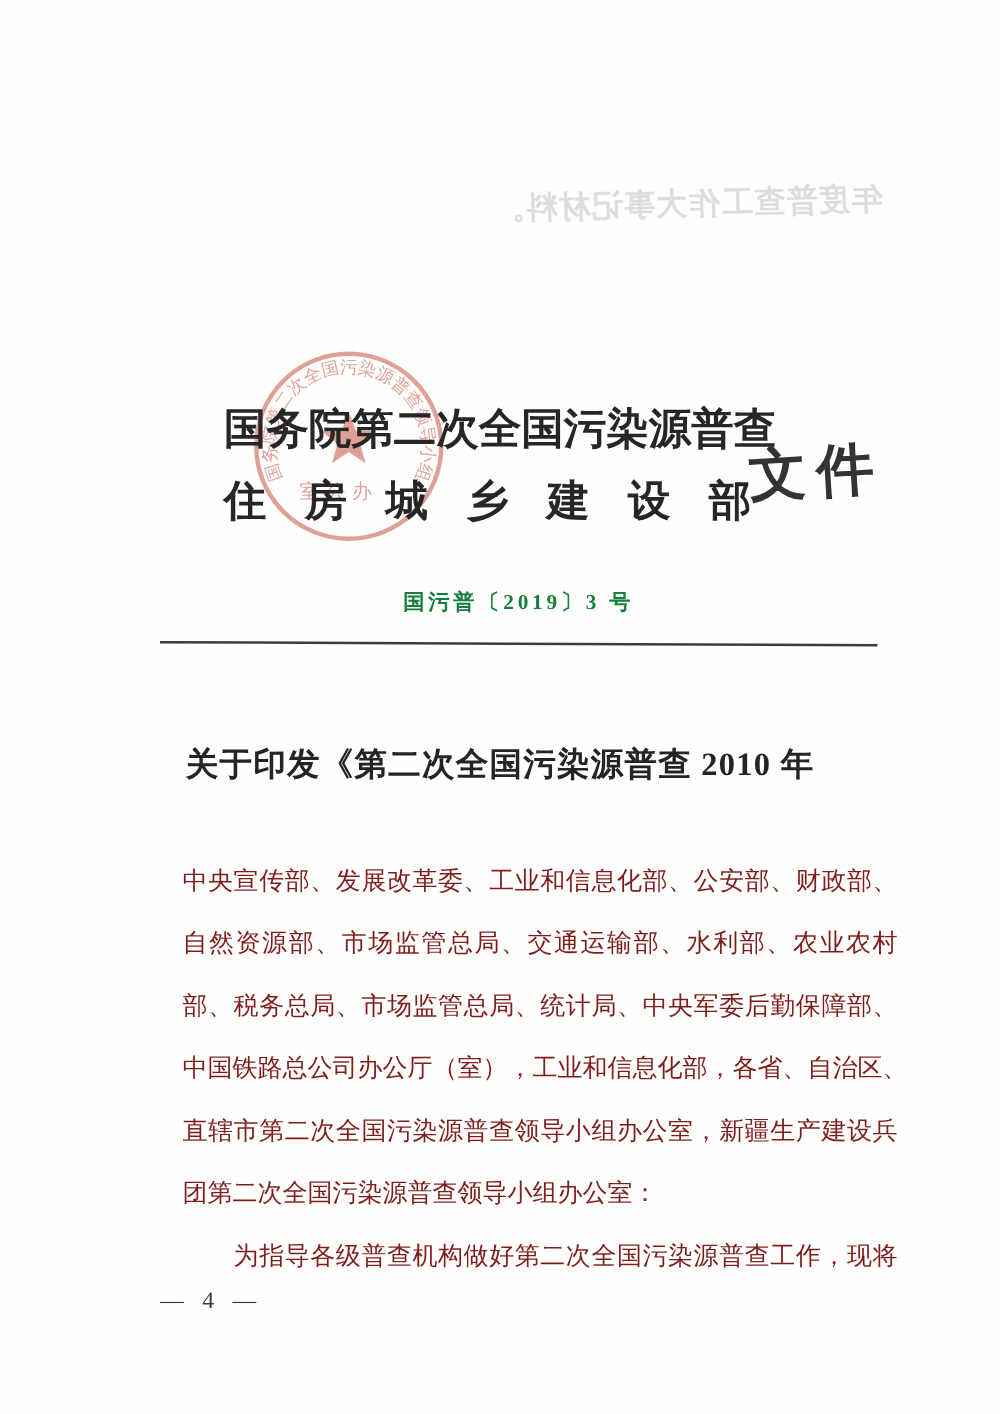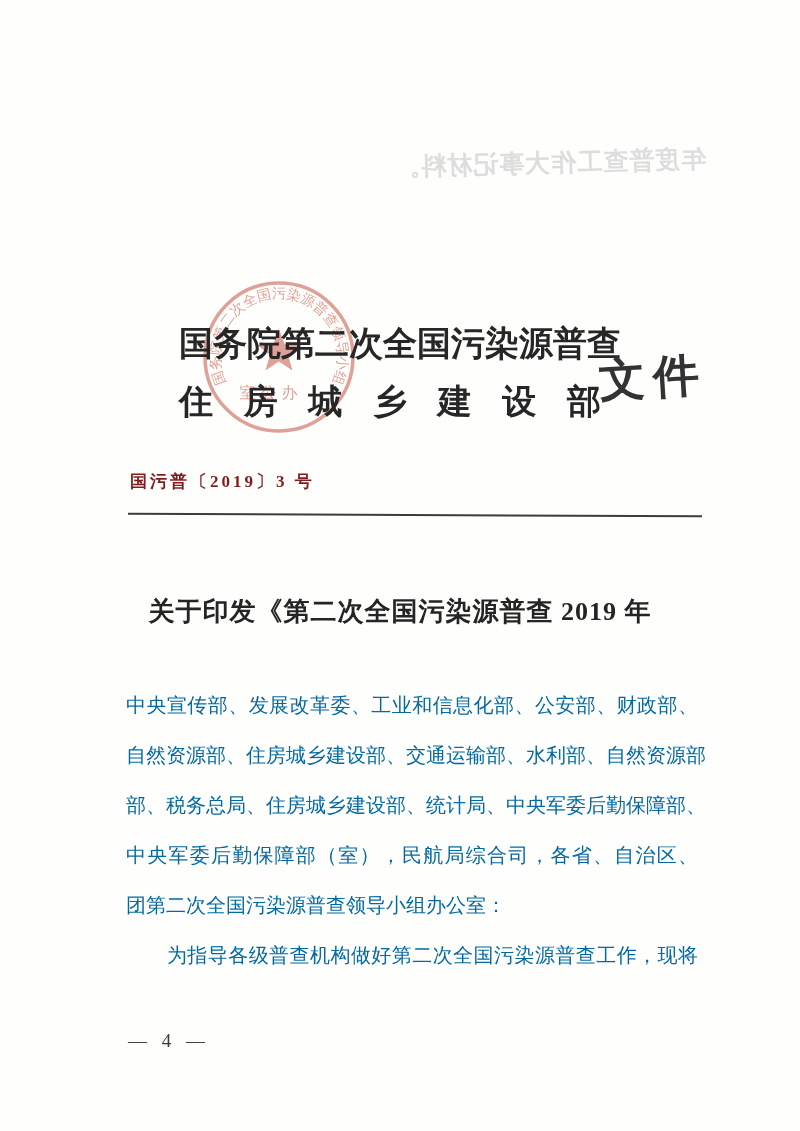--- a/index.html
+++ b/index.html
@@ -58,45 +58,46 @@
     position: absolute; left: 599px; top: 347px;
     z-index: 2;
     font-size: 46px; font-weight: 700;
     letter-spacing: 8px; white-space: nowrap;
     color: #333;
     transform: rotate(-3.5deg);
   }
 
   .docnum {
     position: absolute; left: 130px; top: 470px; width: 570px;
+    text-align: center;
     font-size: 17px; font-weight: 700;
     letter-spacing: 3px;
-    color: #7f1d1d;
+    color: #15803d;
   }
 
   .rule {
     position: absolute; left: 128px; top: 514px; width: 574px; height: 2px;
     background: #3c3c3c;
     transform: rotate(0.25deg);
   }
 
   .title {
     position: absolute; left: 115px; top: 588px; width: 570px;
     text-align: center;
     font-size: 26px; font-weight: 700;
     line-height: 47px;
     letter-spacing: 1px;
     color: #242424;
   }
 
   .bodytext {
-    position: absolute; left: 126px; top: 680px; width: 572px;
+    position: absolute; left: 146px; top: 680px; width: 572px;
     font-size: 20px;
     line-height: 50px;
-    color: #0369a1;
+    color: #7f1d1d;
   }
   .bodytext .bl {
     text-align: justify;
     text-align-last: justify;
     white-space: nowrap;
   }
   .bodytext .bl.open-end {
     text-align: center;
     text-align-last: left;
   }
@@ -131,27 +132,28 @@
     <div class="lh-line l2">住房城乡建设部</div>
   </div>
 
   <div class="doctype">文件</div>
 
   <div class="docnum">国污普〔2019〕3 号</div>
 
   <div class="rule"></div>
 
   <div class="title">
-    <div>关于印发《第二次全国污染源普查 2019 年</div>
+    <div>关于印发《第二次全国污染源普查 2010 年</div>
   </div>
 
   <div class="bodytext">
     <div class="bl">中央宣传部、发展改革委、工业和信息化部、公安部、财政部、</div>
-    <div class="bl">自然资源部、住房城乡建设部、交通运输部、水利部、自然资源部</div>
-    <div class="bl">部、税务总局、住房城乡建设部、统计局、中央军委后勤保障部、</div>
-    <div class="bl">中央军委后勤保障部（室），民航局综合司，各省、自治区、</div>
+    <div class="bl">自然资源部、市场监管总局、交通运输部、水利部、农业农村</div>
+    <div class="bl">部、税务总局、市场监管总局、统计局、中央军委后勤保障部、</div>
+    <div class="bl">中国铁路总公司办公厅（室），工业和信息化部，各省、自治区、</div>
+    <div class="bl">直辖市第二次全国污染源普查领导小组办公室，新疆生产建设兵</div>
     <div class="bl open-end">团第二次全国污染源普查领导小组办公室：</div>
     <div class="bl">　　为指导各级普查机构做好第二次全国污染源普查工作，现将</div>
   </div>
 
   <div class="pagenum">— 4 —</div>
 
 </div>
 
 </body></html>

